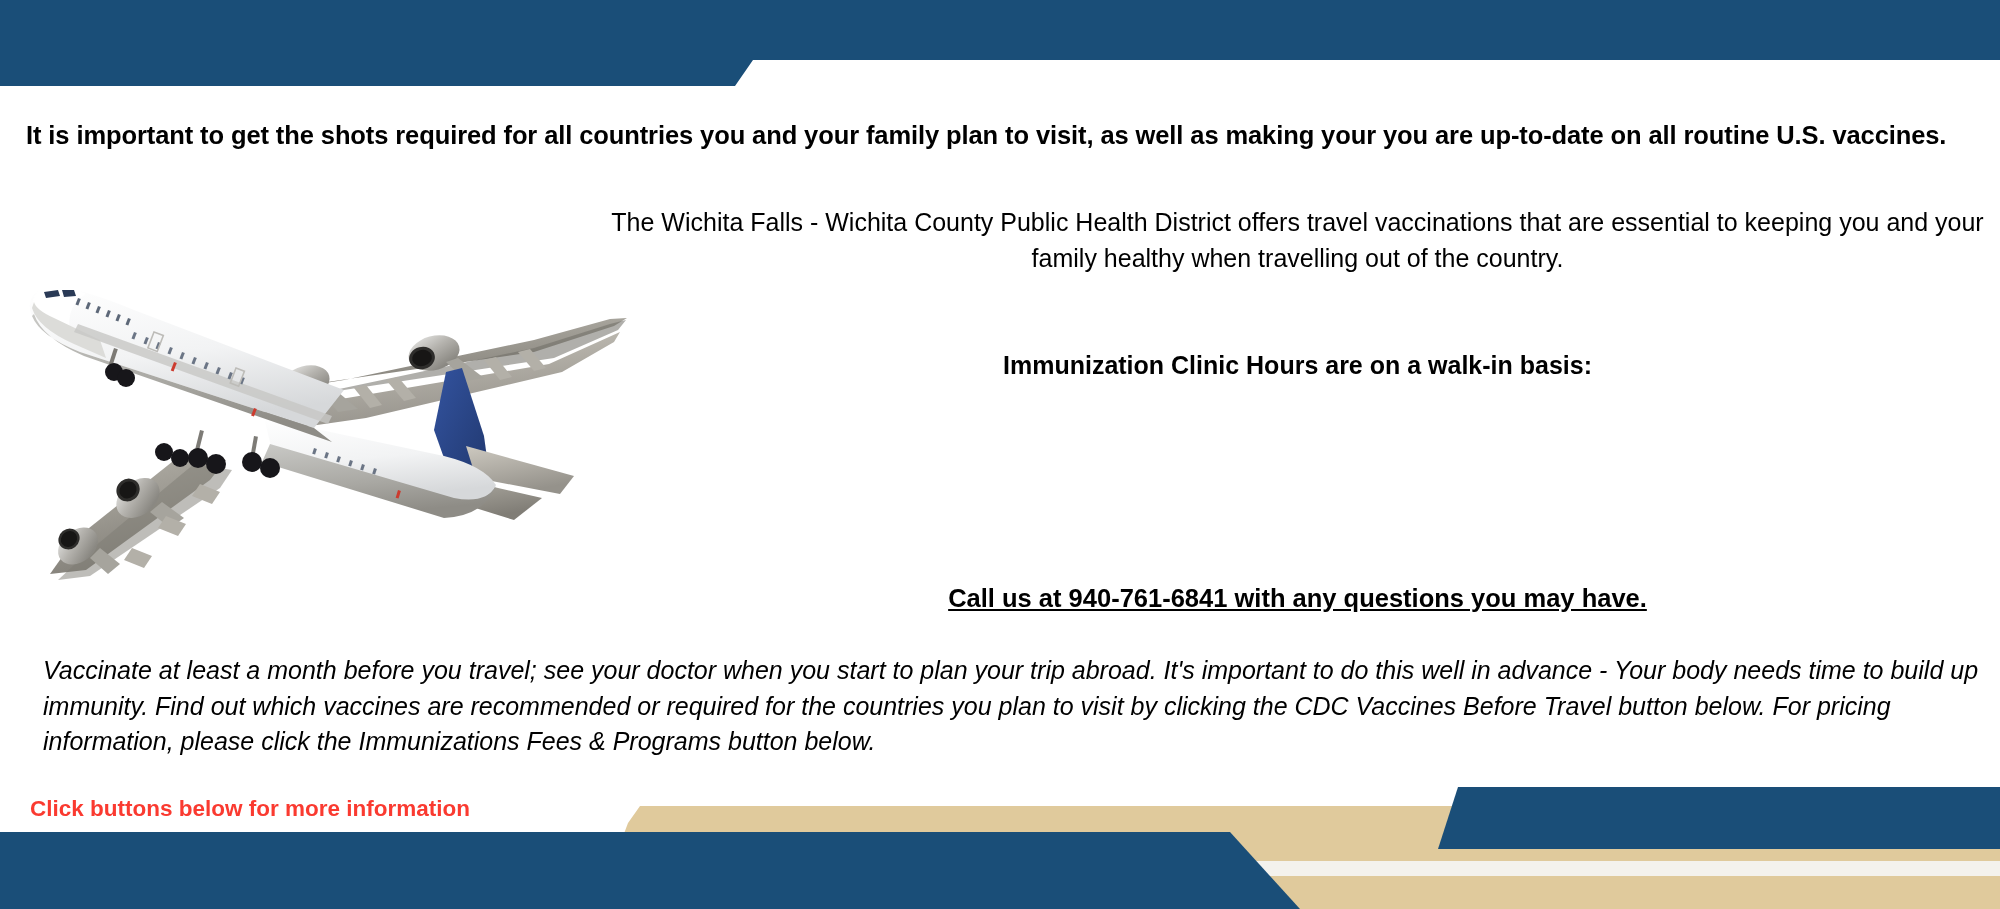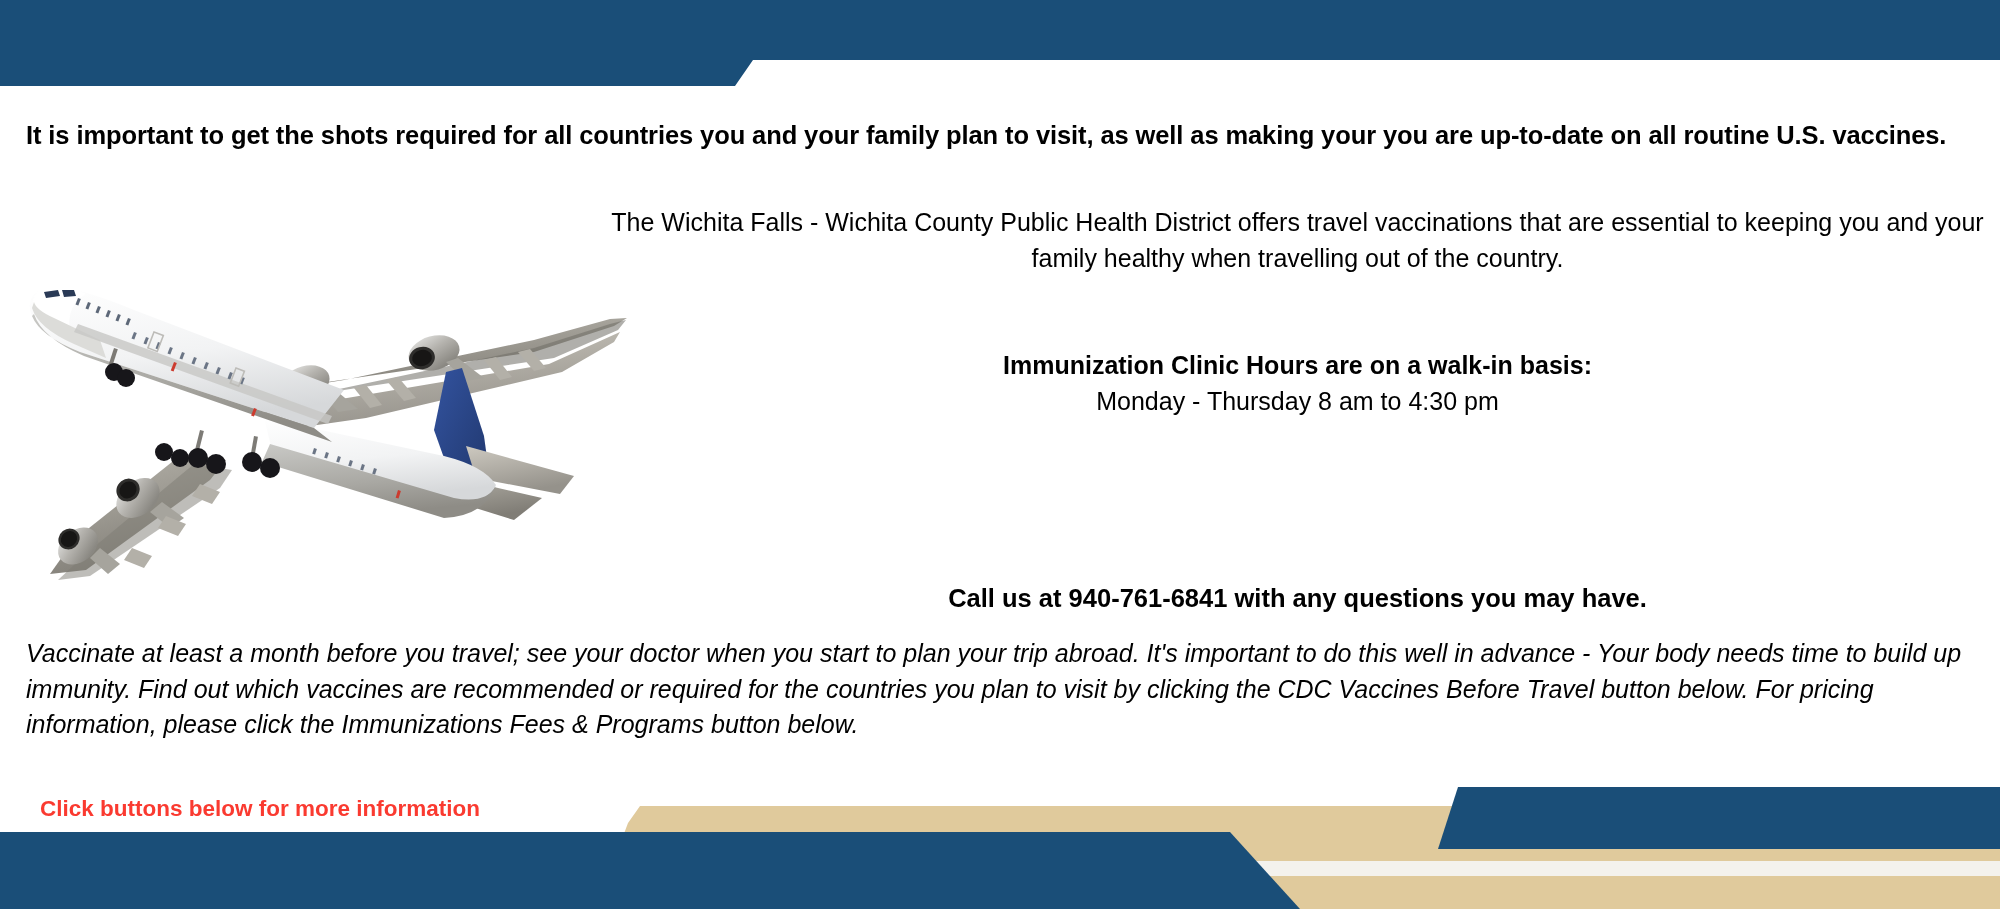--- a/index.html
+++ b/index.html
@@ -88,37 +88,38 @@
   #arrival-paragraph {
     top: 447px;
     font-size: 25px;
     line-height: 1.42;
   }
 
   #call-us-line {
     top: 558px;
     font-size: 25.5px;
     font-weight: bold;
+    text-decoration: underline;
   }
 
   #advice-paragraph {
     position: absolute;
     left: 26px;
     top: 636px;
     width: 1955px;
     font-size: 25px;
     font-style: italic;
     line-height: 1.42;
     color: #000000;
-    margin: 0;
+    margin: 17px;
   }
 
   #click-buttons-note {
     position: absolute;
-    left: 40px;
+    left: 30px;
     top: 796px;
     font-size: 22.5px;
     font-weight: bold;
     color: #FA3A30;
     margin: 0;
   }
 </style>
 </head>
 <body>
 
@@ -289,21 +290,20 @@
   </div>
 
   <div id="content">
 
     <h1 class="headline">It is important to get the shots required for all countries you and your family plan to visit, as well as making your you are up-to-date on all routine U.S. vaccines.</h1>
 
     <p class="rightblock" id="intro-paragraph">The Wichita Falls - Wichita County Public Health District offers travel vaccinations that are essential to keeping you and your family healthy when travelling out of the country.</p>
 
     <div class="rightblock" id="clinic-hours-block">
       <p id="clinic-hours-heading">Immunization Clinic Hours are on a walk-in basis:</p>
-      <p>Monday - Thursday 8 am to 4:30 pm</p>
     </div>
 
 
     <p class="rightblock" id="call-us-line">Call us at 940-761-6841 with any questions you may have.</p>
 
     <p id="advice-paragraph">Vaccinate at least a month before you travel; see your doctor when you start to plan your trip abroad. It's important to do this well in advance - Your body needs time to build up immunity. Find out which vaccines are recommended or required for the countries you plan to visit by clicking the CDC Vaccines Before Travel button below. For pricing information, please click the Immunizations Fees &amp; Programs button below.</p>
 
     <p id="click-buttons-note">Click buttons below for more information</p>
   </div>
 

